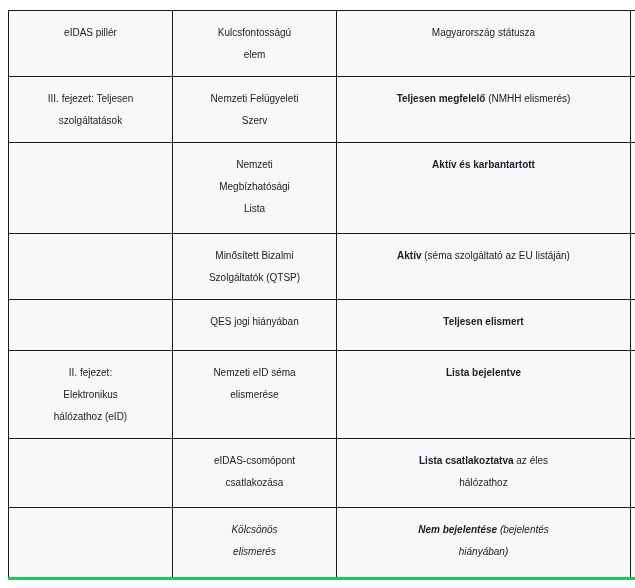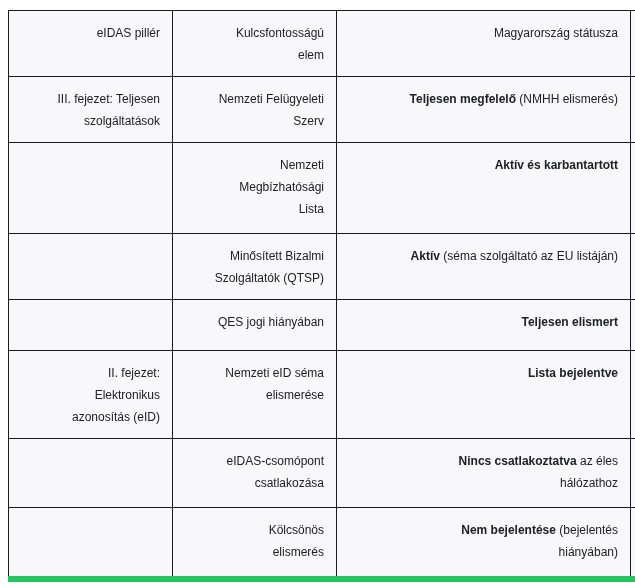--- a/index.html
+++ b/index.html
@@ -25,38 +25,38 @@
     top: 10px;
     width: 652px;            
     table-layout: fixed;
     border-collapse: collapse;
   }
   .status-table th,
   .status-table td {
     border: 1px solid #1a1a1a;
     background: #f8f8fb;
     vertical-align: top;
-    text-align: right;
+    text-align: center;
     padding: 11px 12px 10px 12px;
-    font-size: 12px;
+    font-size: 10px;
     line-height: 22px;
     color: #202124;
     font-weight: 400;
     white-space: pre-line;   
     overflow: hidden;
   }
   .status-table tr:nth-child(1) { height: 66px; }
   .status-table tr:nth-child(2) { height: 66px; }
   .status-table tr:nth-child(3) { height: 91px; }
   .status-table tr:nth-child(4) { height: 66px; }
   .status-table tr:nth-child(5) { height: 51px; }
   .status-table tr:nth-child(6) { height: 88px; }
   .status-table tr:nth-child(7) { height: 69px; }
   .status-table tr:nth-child(8) { height: 71px; }
-  .status-table tr:last-child td { border-bottom: 6px solid #22c55e; }
+  .status-table tr:last-child td { border-bottom: 3px solid #22c55e; font-style: italic; }
   .bold-cell, .status-strong { font-weight: 700; }
 </style>
 </head>
 <body>
 
 <div class="viewport">
   <table class="status-table">
     <colgroup>
       <col style="width:164px">
       <col style="width:164px">
@@ -96,31 +96,31 @@
       </tr>
       <tr>
         <td></td>
         <td>QES jogi hiányában</td>
         <td><span class="status-strong">Teljesen elismert</span><span></span></td>
         <td></td>
       </tr>
       <tr>
         <td class="bold-cell">II. fejezet:
 Elektronikus
-azonosítás (eID)</td>
+hálózathoz (eID)</td>
         <td>Nemzeti eID séma
 elismerése</td>
         <td><span class="status-strong">Lista bejelentve</span><span></span></td>
         <td></td>
       </tr>
       <tr>
         <td></td>
         <td>eIDAS-csomópont
 csatlakozása</td>
-        <td><span class="status-strong">Nincs csatlakoztatva</span><span> az éles
+        <td><span class="status-strong">Lista csatlakoztatva</span><span> az éles
 hálózathoz</span></td>
         <td></td>
       </tr>
       <tr>
         <td></td>
         <td>Kölcsönös
 elismerés</td>
         <td><span class="status-strong">Nem bejelentése</span><span> (bejelentés
 hiányában)</span></td>
         <td></td>

